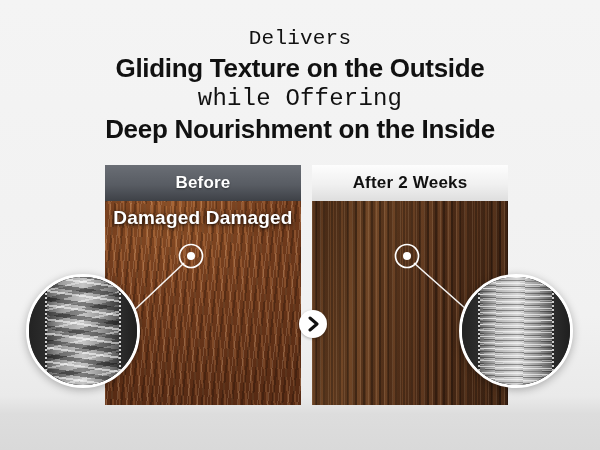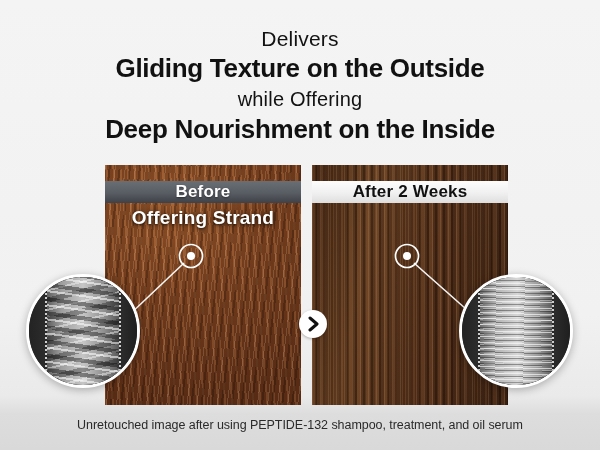--- a/index.html
+++ b/index.html
@@ -25,37 +25,37 @@
   .headline {
     position: absolute;
     top: 26px;
     left: 0;
     width: 600px;
     text-align: center;
     color: #1a1a1a;
   }
   .hl-line { display: block; white-space: nowrap; }
   .hl-script {
-    font-family: Liberation Sans, sans-serif;
+    font-family: Liberation Mono, monospace;
     font-weight: 400;
     font-size: 21px;
     letter-spacing: 0.2px;
     line-height: 26px;
     color: #121212;
   }
   .hl-bold {
     font-family: "Liberation Sans", sans-serif;
     font-weight: bold;
     font-size: 26px;
     letter-spacing: -0.3px;
     line-height: 33px;
     color: #111111;
     text-align: center;
   }
-  .hl-script.second { font-size: 20px; line-height: 28px; text-align: center; }
+  .hl-script.second { font-size: 24px; line-height: 28px; text-align: center; }
 
   
   .panels {
     position: absolute;
     top: 165px;
     left: 105px;
     width: 403px;
     height: 240px;
   }
   .panel {
@@ -96,23 +96,23 @@
         rgba(0,0,0,0.00) 5px, rgba(0,0,0,0.00) 8px),
       repeating-linear-gradient(90deg,
         rgba(150,100,60,0.14) 0px, rgba(150,100,60,0.14) 4px,
         rgba(30,16,8,0.20) 4px, rgba(30,16,8,0.20) 9px),
       linear-gradient(100deg, #4a2a15 0%, #6b4223 28%, #56311a 60%, #3e2312 100%),
       #492a16;
   }
 
   .panel-head {
     position: absolute;
-    top: 16px; left: 0;
+    top: 0; left: 0;
     width: 100%;
-    height: 22px;
+    height: 36px;
     display: flex;
     align-items: center;
     justify-content: center;
     font-weight: bold;
     font-size: 17px;
     letter-spacing: 0.2px;
   }
   .panel-head.dark {
     background: linear-gradient(180deg, #6a6e75 0%, #585c63 55%, #3e4147 100%);
     color: #ffffff;
@@ -247,21 +247,21 @@
     <span class="hl-line hl-bold">Gliding Texture on the Outside</span>
     <span class="hl-line hl-script second">while Offering</span>
     <span class="hl-line hl-bold">Deep Nourishment on  the Inside</span>
   </div>
 
   <div class="panels">
 
     <div class="panel before">
       <div class="hair before"></div>
       <div class="panel-head dark">Before</div>
-      <div class="panel-sub">Offering Strand</div>
+      <div class="panel-sub">Damaged Damaged</div>
       <svg class="pointer-svg" viewBox="0 0 196 240">
         <line x1="79" y1="98" x2="22" y2="152" stroke="#ffffff" stroke-width="1.6" opacity="0.95"></line>
         <circle cx="86" cy="91" r="11.5" fill="none" stroke="#ffffff" stroke-width="1.7"></circle>
         <circle cx="86" cy="91" r="4" fill="#ffffff"></circle>
       </svg>
     </div>
 
     <div class="panel after">
       <div class="hair after"></div>
       <div class="panel-head light">After 2 Weeks</div>
@@ -290,15 +290,14 @@
 
   <div class="sem right">
     <div class="sem-inner">
       <div class="sem-bg"></div>
       <div class="sem-edge l"></div>
       <div class="sem-edge r"></div>
       <div class="sem-shaft smooth"></div>
     </div>
   </div>
 
-  <div class="caption">Unretouched image after using PEPTIDE-132 shampoo, treatment, and oil serum</div>
 
 </div>
 
 </body></html>

